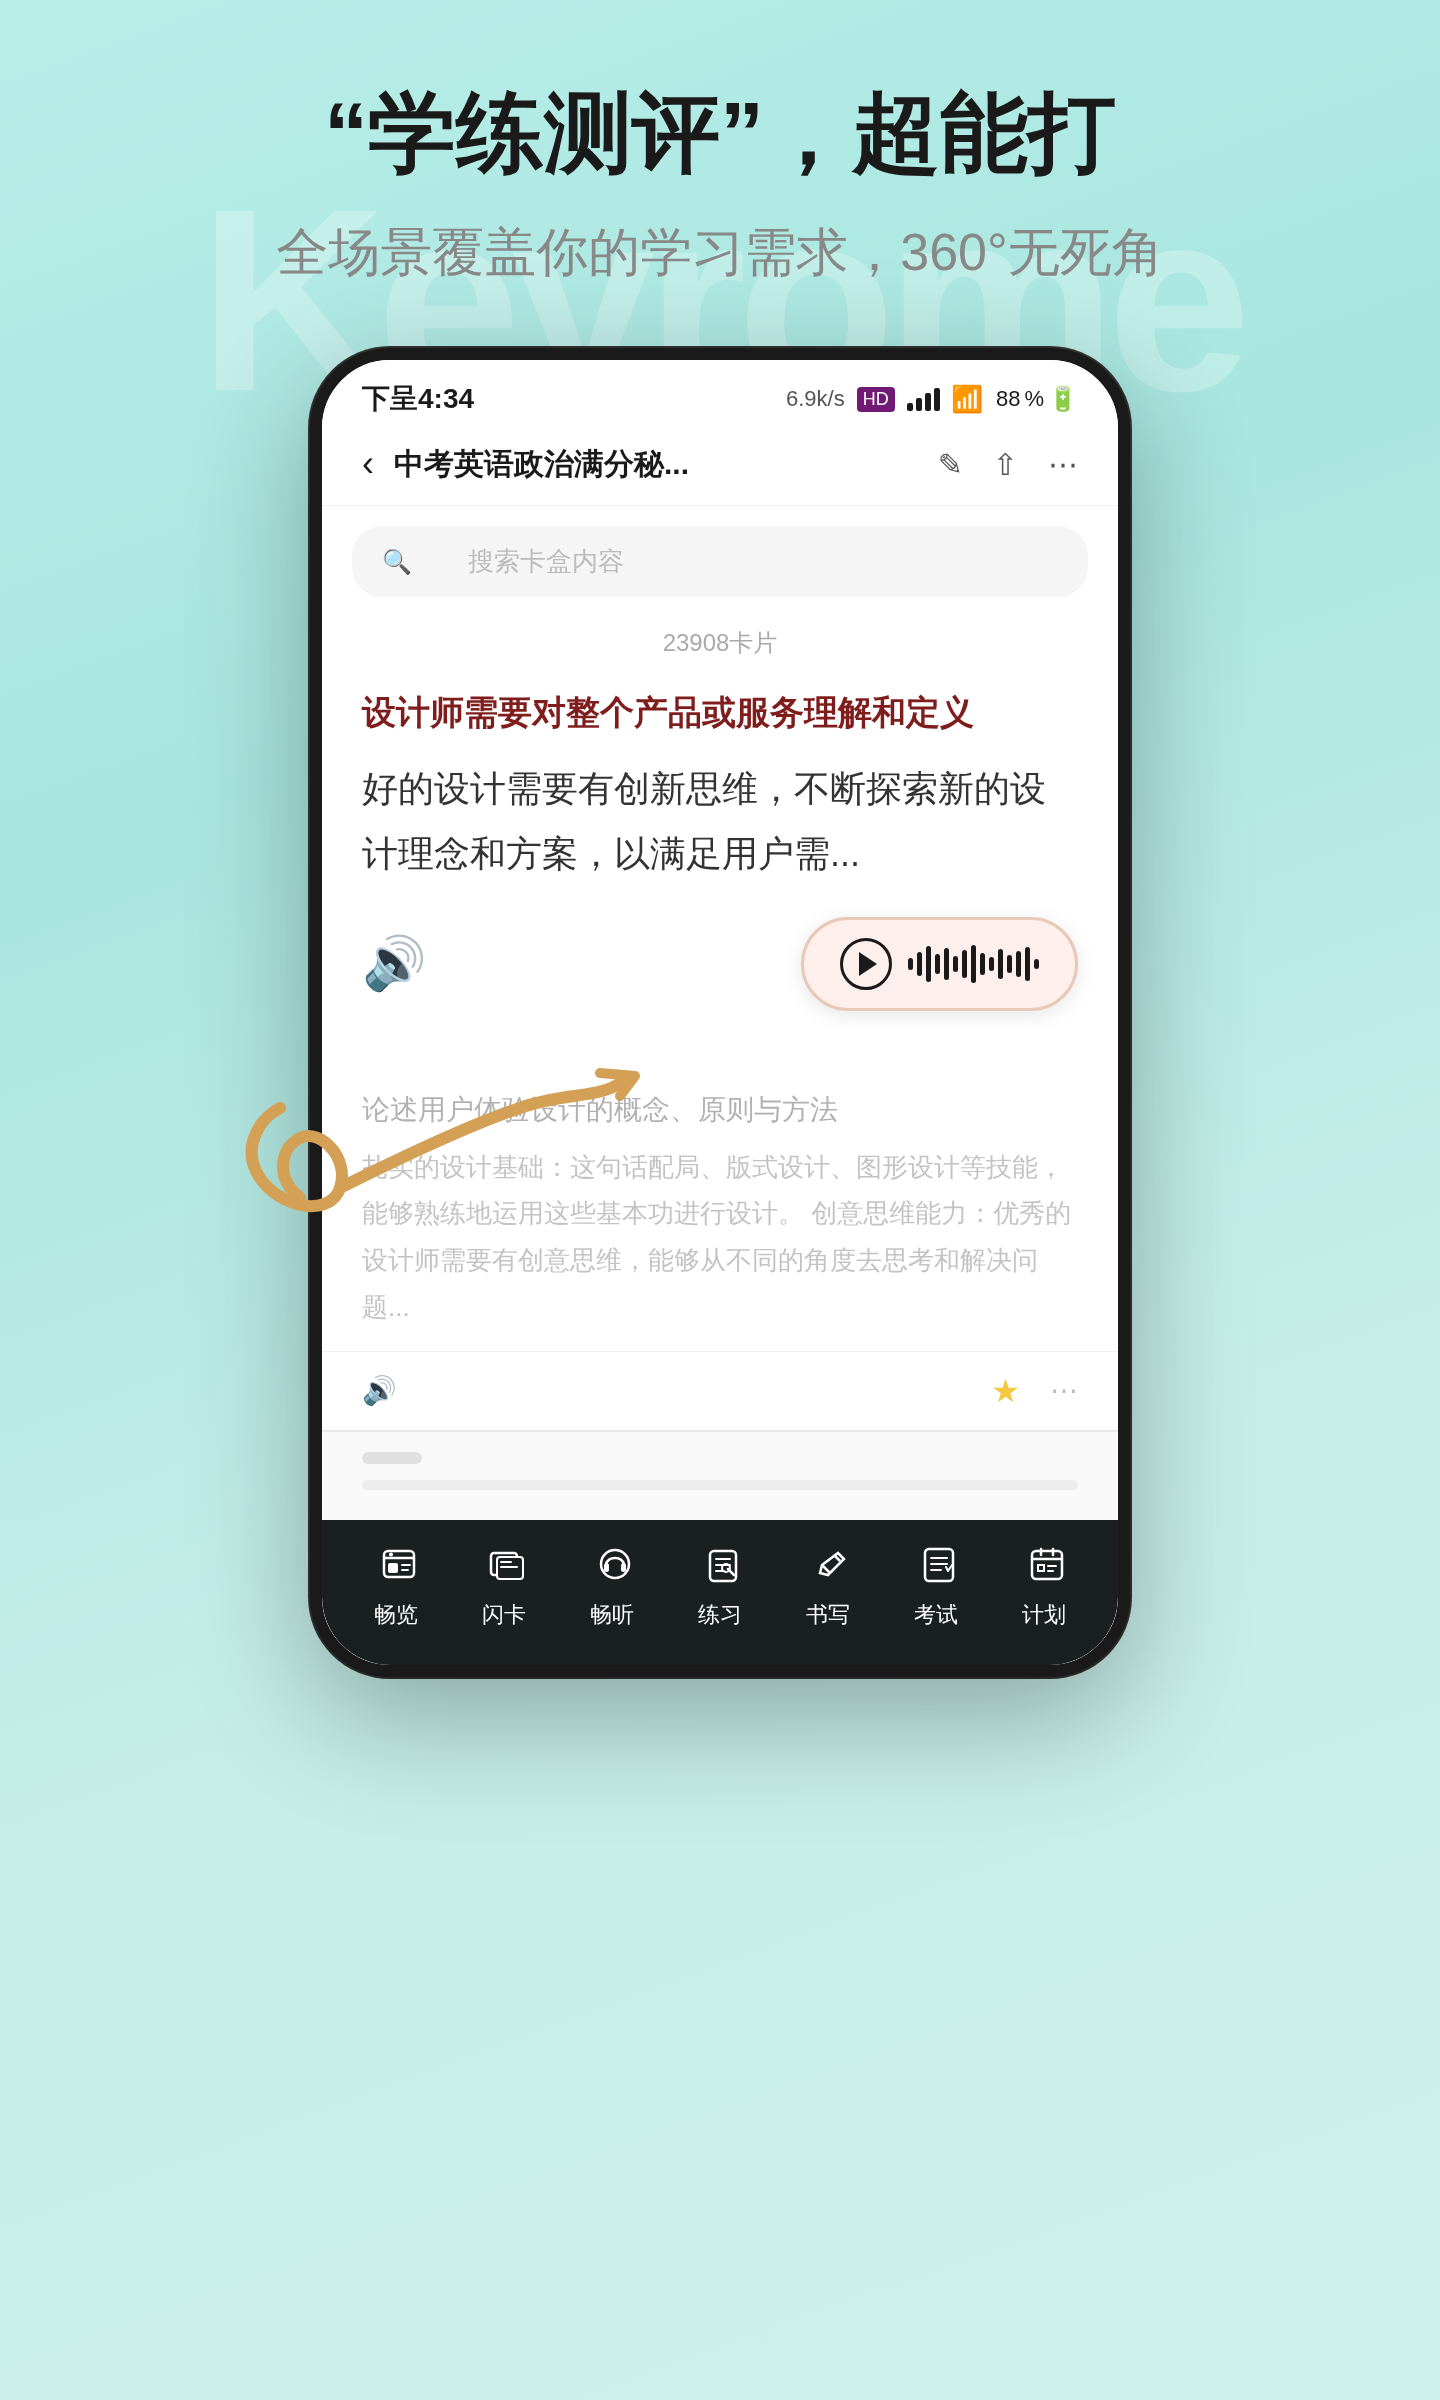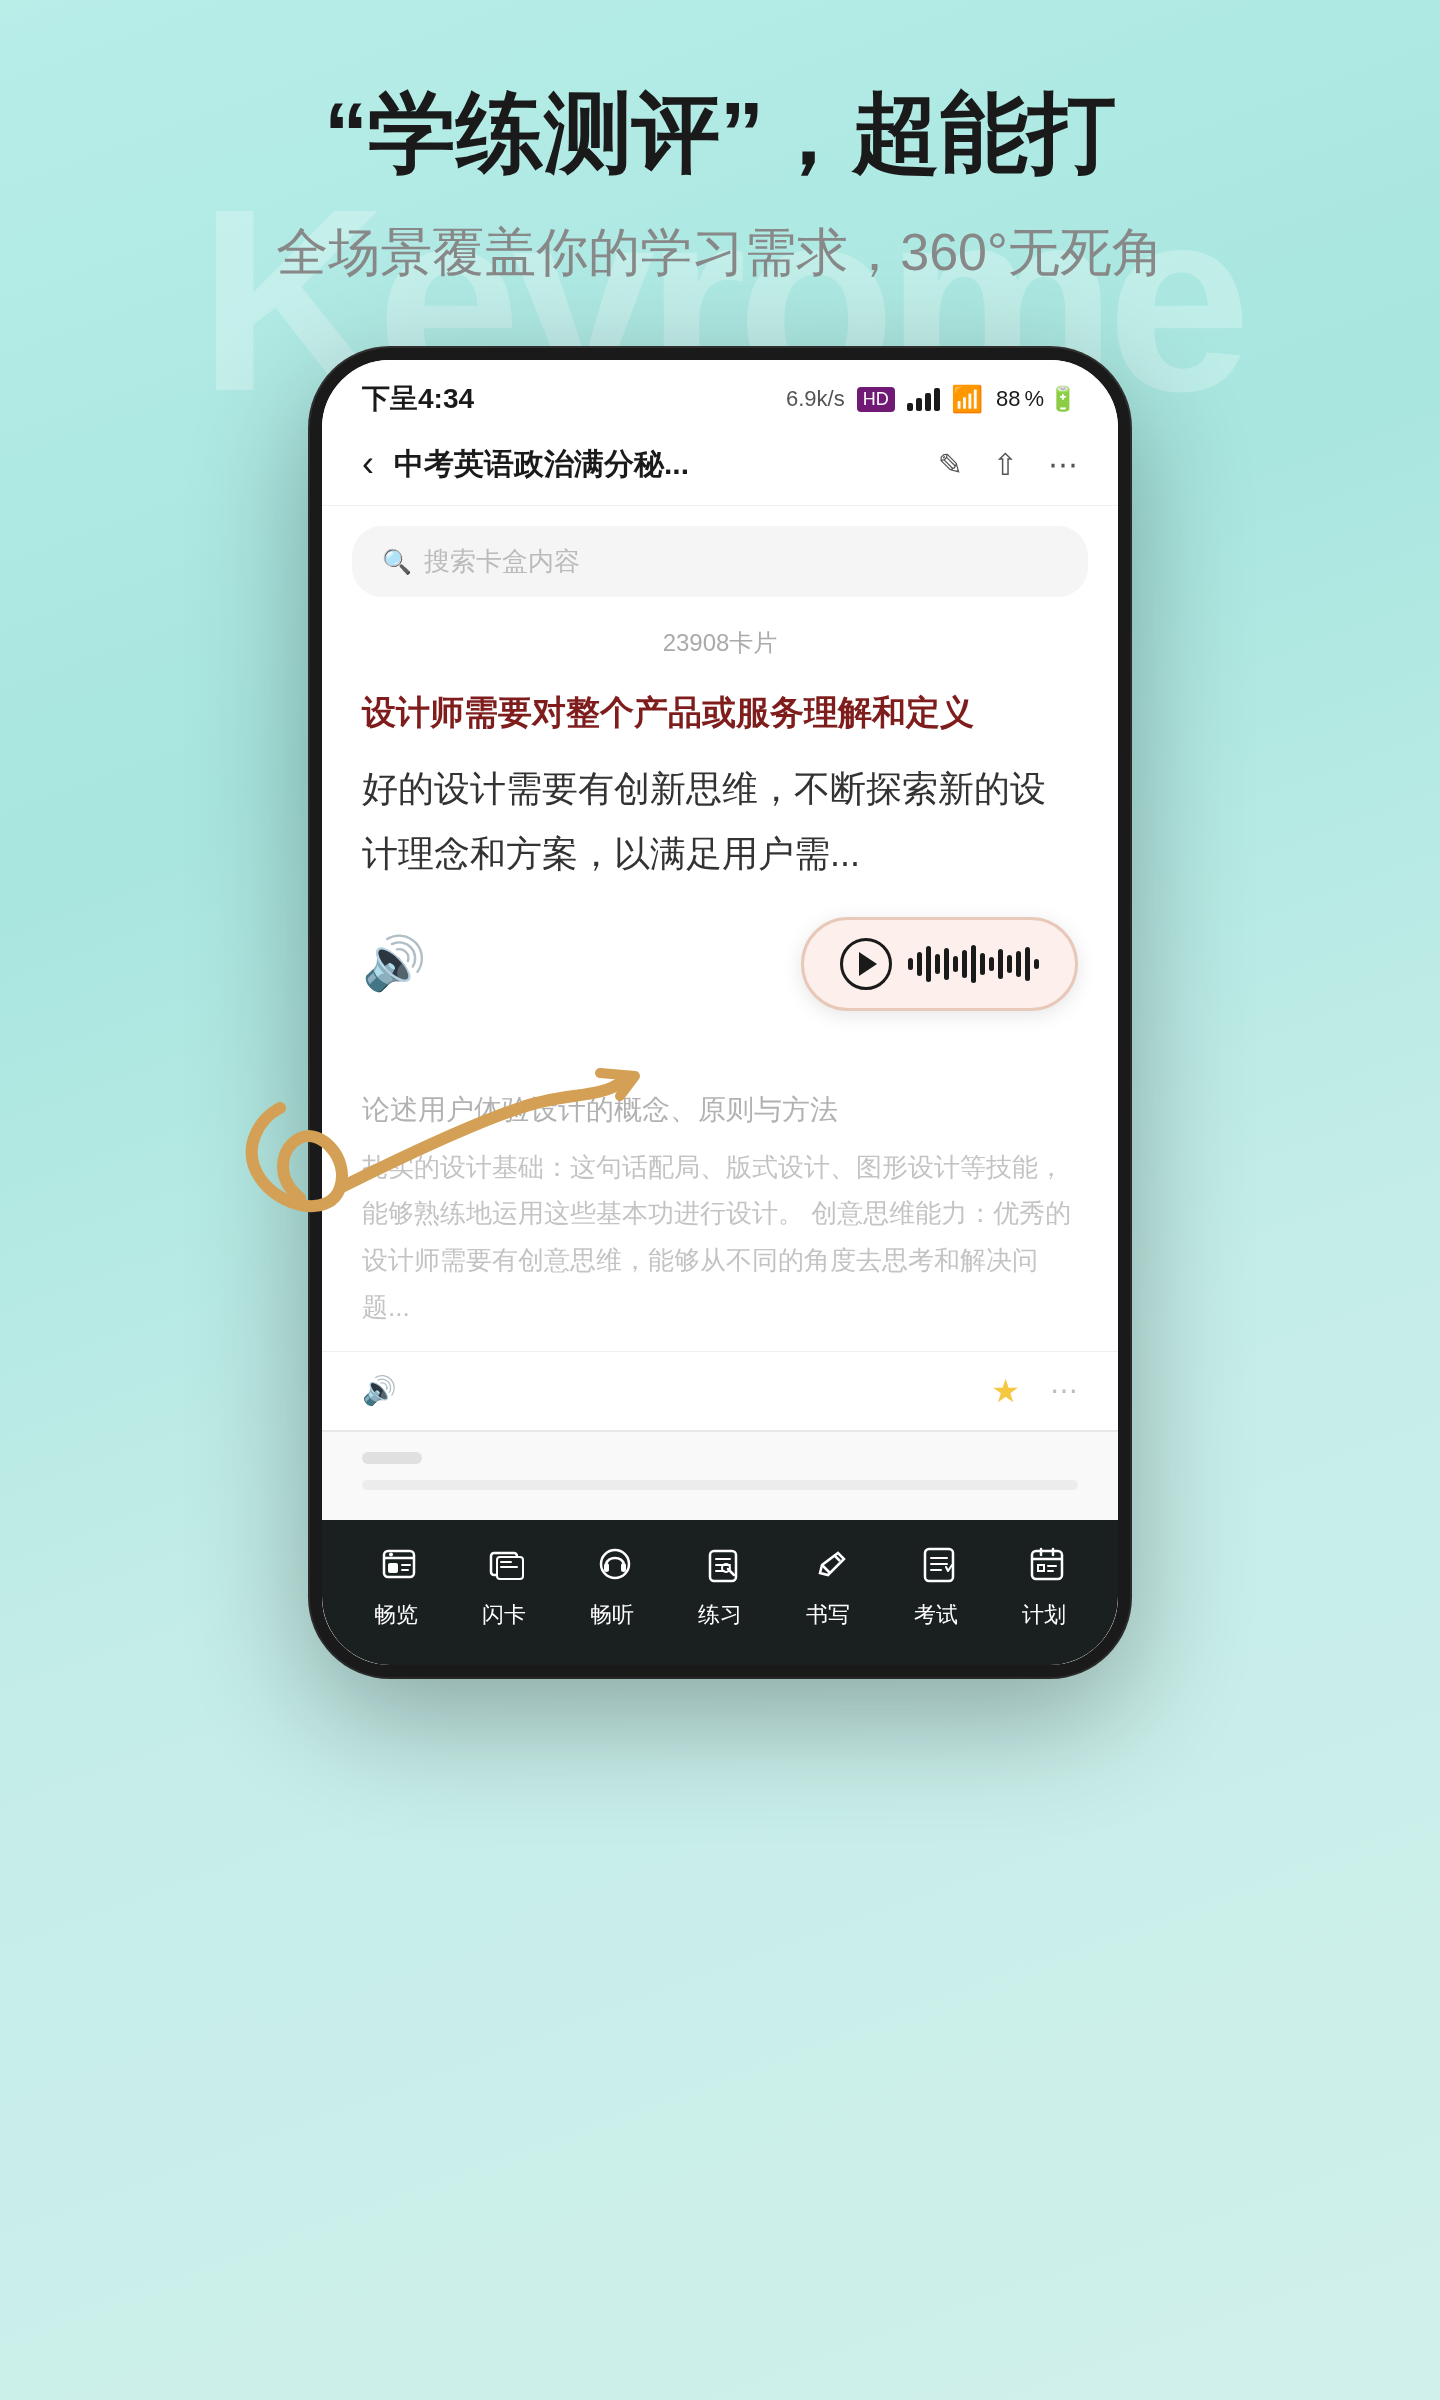--- a/index.html
+++ b/index.html
@@ -162,20 +162,21 @@
     }
 
     .search-icon-inner {
       color: #aaa;
       font-size: 24px;
     }
 
     .search-placeholder {
       color: #bbb;
       font-size: 26px;
+      margin-left: 44px;
     }
 
     
     .cards-count {
       text-align: center;
       color: #aaa;
       font-size: 24px;
       padding: 10px 0 20px;
     }
 

